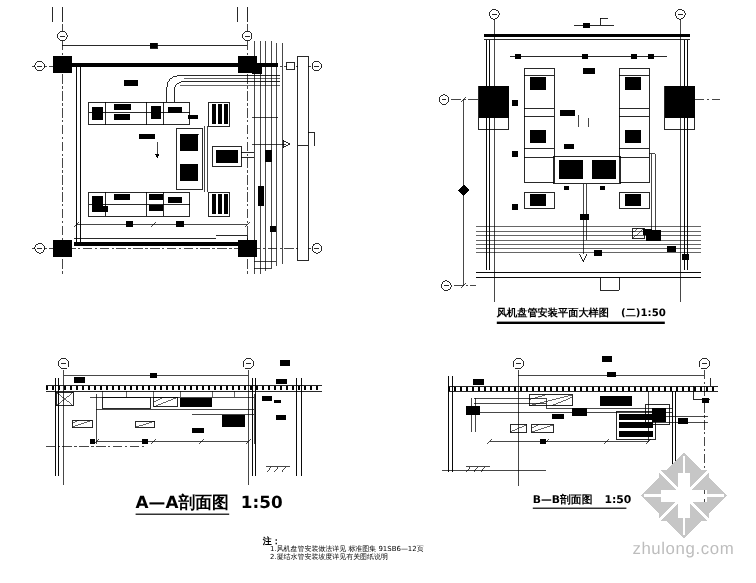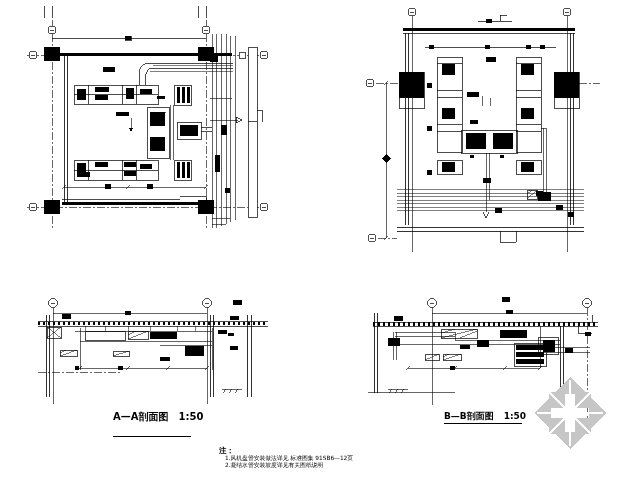--- a/index.html
+++ b/index.html
@@ -4,21 +4,21 @@
 <style>
   html,body{margin:0;padding:0;background:#fff;}
   .sheet{position:relative;width:630px;height:486px;background:#ffffff;overflow:hidden;
          font-family:"DejaVu Sans","Liberation Sans",sans-serif;}
   svg{position:absolute;left:0;top:0;}
   .ttl{position:absolute;color:#000;font-weight:bold;white-space:nowrap;text-align:center;
        font-family:"DejaVu Sans",sans-serif;}
   .ttl .sc{margin-left:10px;}
   .ttl-plan1{left:78px;top:237px;width:132px;font-size:8.5px;border-bottom:3px double #000;padding-bottom:1px;}
   .ttl-plan2{left:414px;top:255px;width:140px;font-size:8.5px;border-bottom:2px solid #000;padding-bottom:1px;}
-  .ttl-secA{left:113px;top:410px;width:78px;font-size:10px;border-bottom:1.5px solid #000;padding-bottom:12px;}
+  .ttl-secA{left:113px;top:410px;width:78px;font-size:14px;border-bottom:1.5px solid #000;padding-bottom:0px;}
   .ttl-secB{left:444px;top:410px;width:78px;font-size:9px;border-bottom:1.5px solid #000;padding-bottom:0px;}
   .notes{position:absolute;left:219px;top:446px;color:#000;}
   .notes .nh{font-size:7.5px;font-weight:bold;line-height:9px;}
   .notes .ni{font-size:5.8px;line-height:7px;margin-left:6px;white-space:nowrap;}
   .wm-text{position:absolute;left:527px;top:449px;font-size:14px;color:#bdbdbd;
            font-family:"Liberation Sans",sans-serif;letter-spacing:0.5px;}
 </style>
 </head>
 <body>
 
@@ -356,27 +356,31 @@
         <rect x="549" y="418" width="16" height="16"></rect>
         <rect x="575" y="418" width="16" height="16"></rect>
         <g stroke="#fff" stroke-width="2" fill="none">
           <path d="M570 413 L570 380 M570 413 L570 446 M570 413 L537 413 M570 413 L603 413"></path>
           <path d="M570 413 L547 390 M570 413 L593 390 M570 413 L547 436 M570 413 L593 436"></path>
         </g>
       </g>
     </g>
   </svg>
 
+  <div class="ttl ttl-plan2">
+    <span>风机盘管安装平面大样图</span><span class="sc">(二)1:50</span>
+  </div>
   <div class="ttl ttl-secA">
     <span>A—A剖面图</span><span class="sc">1:50</span>
   </div>
   <div class="ttl ttl-secB">
     <span>B—B剖面图</span><span class="sc">1:50</span>
   </div>
 
   <div class="notes">
     <div class="nh">注：</div>
     <div class="ni">1.风机盘管安装做法详见 标准图集 91SB6—12页</div>
     <div class="ni">2.凝结水管安装坡度详见有关图纸说明</div>
   </div>
 
+  <div class="wm-text">zhulong.com</div>
 
 </div>
 
 </body></html>

